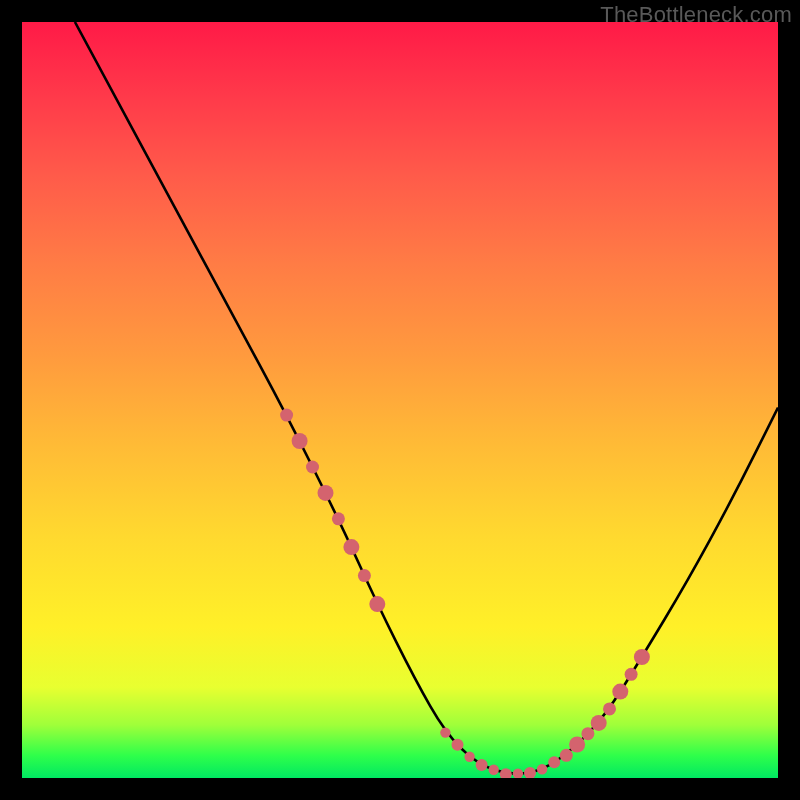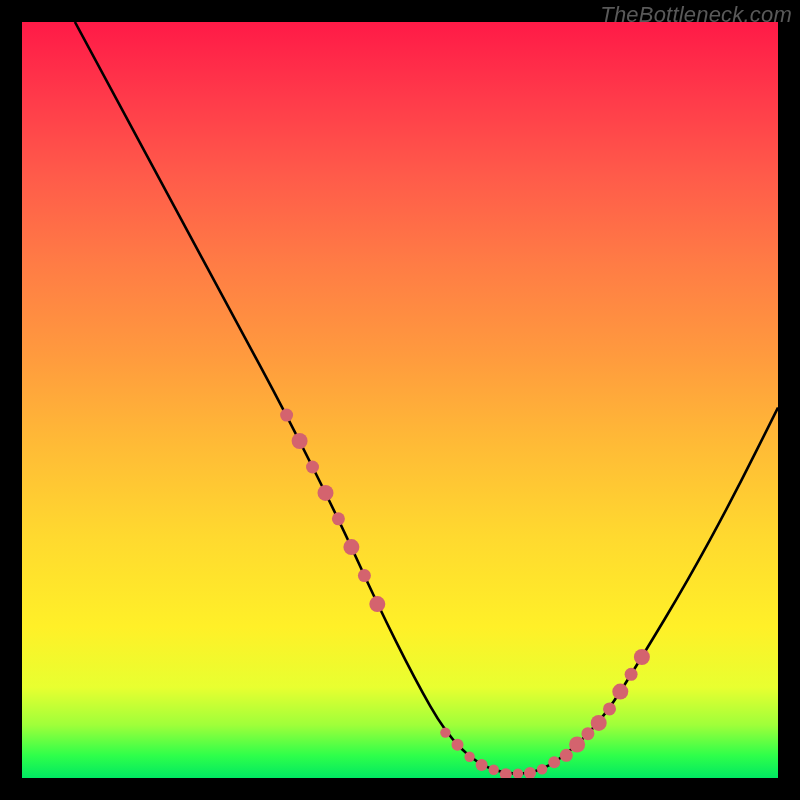--- a/index.html
+++ b/index.html
@@ -11,21 +11,20 @@
     font-family: Arial, Helvetica, sans-serif;
     overflow: hidden;
   }
   .frame {
     position: absolute;
     left: 0;
     top: 0;
     width: 800px;
     height: 800px;
     background: #000;
-    font-style: italic;
   }
   .plot {
     position: absolute;
     left: 22px;
     top: 22px;
     width: 756px;
     height: 756px;
     
     background: linear-gradient(to bottom,
       #ff1a47 0%,

